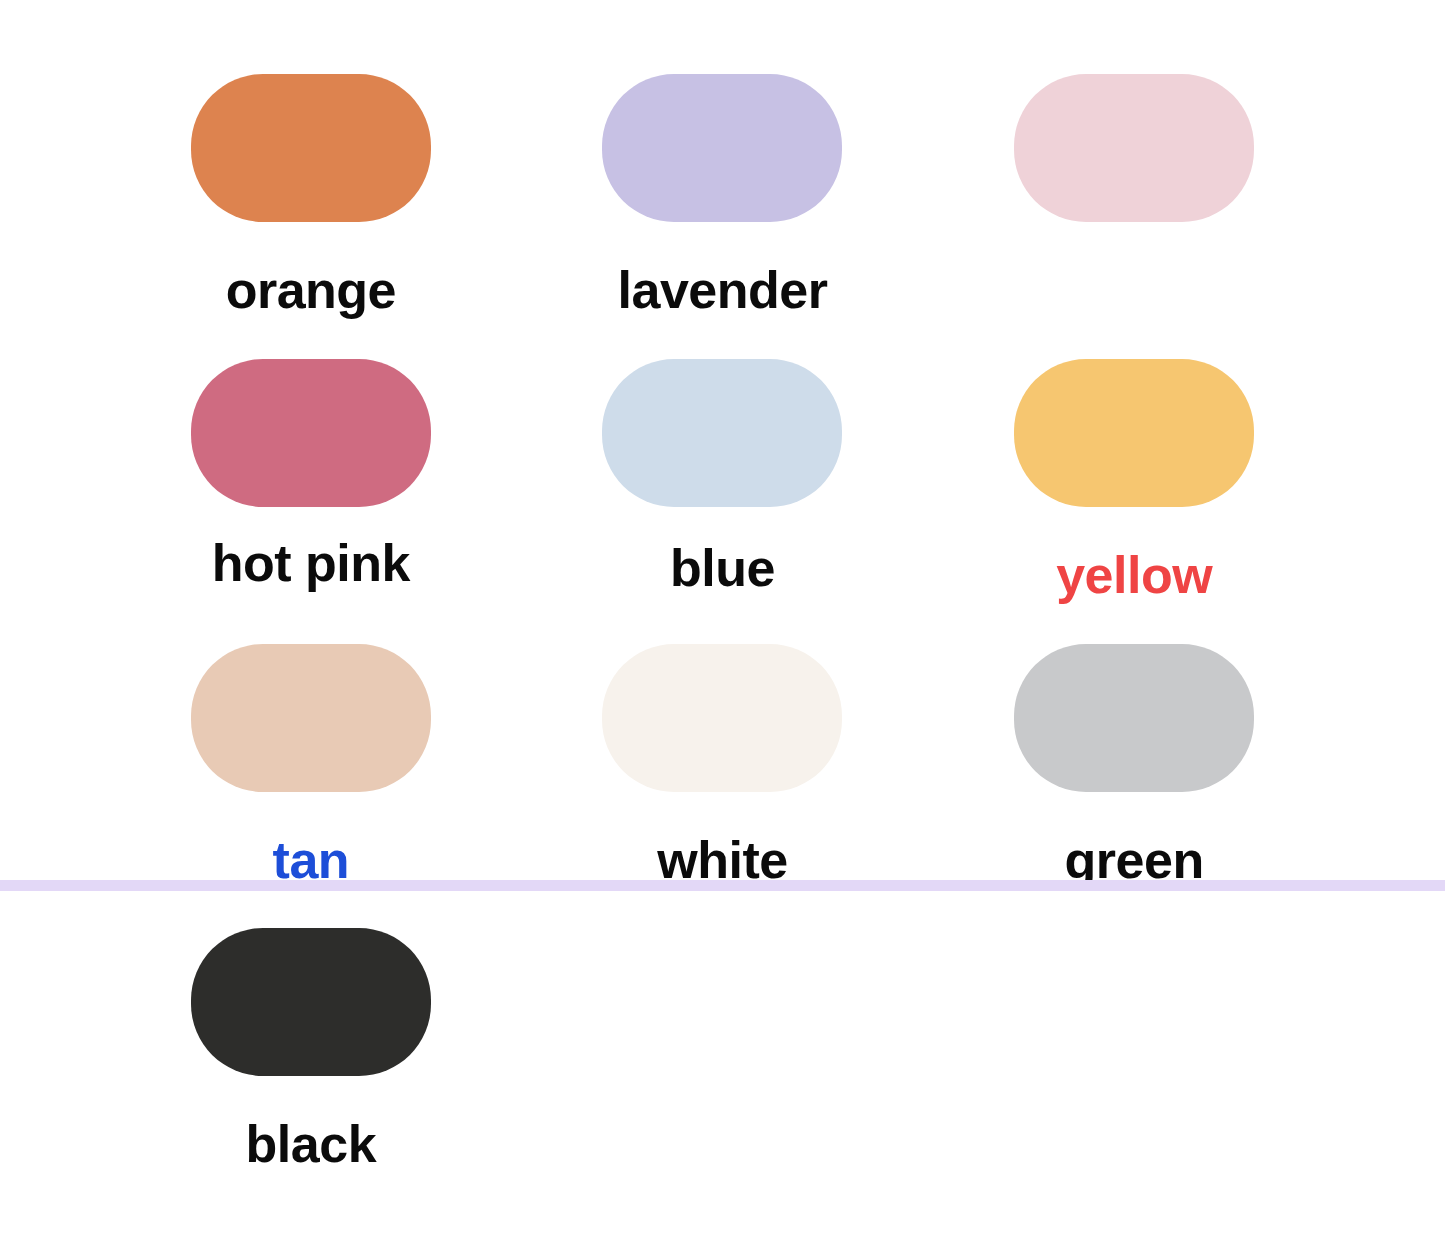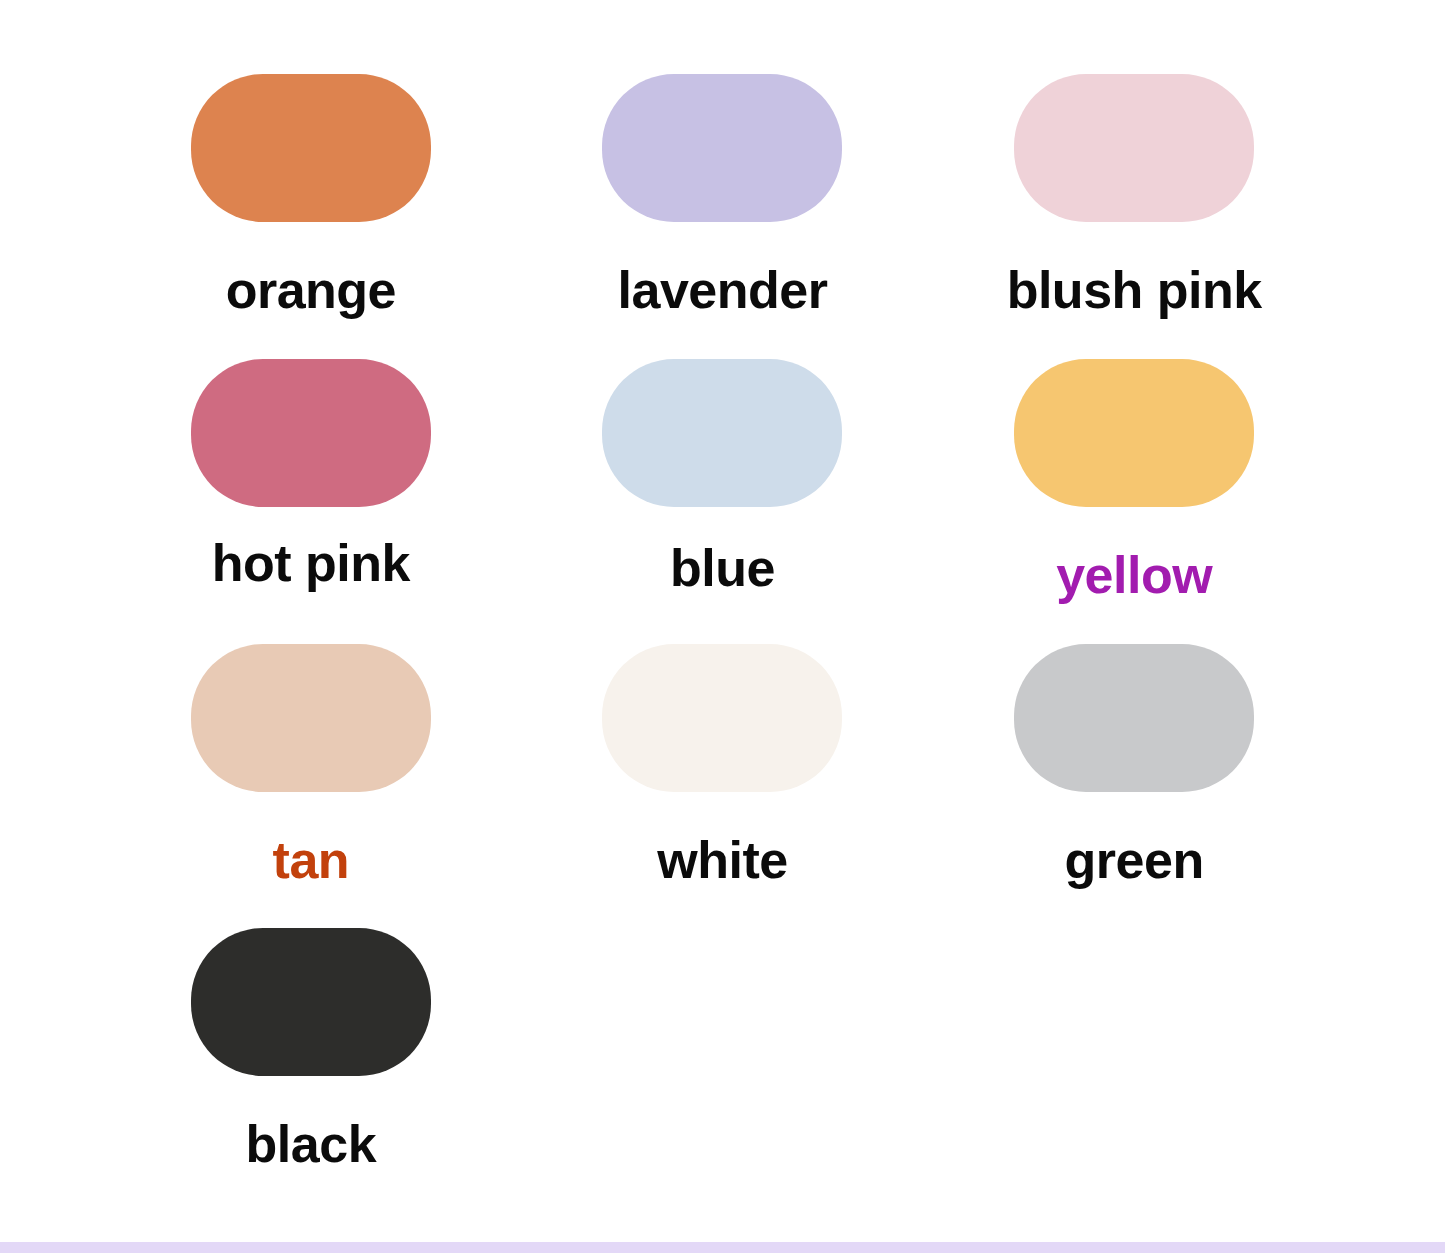--- a/index.html
+++ b/index.html
@@ -10,21 +10,21 @@
     width: 1445px;
     height: 1253px;
     background: #FFFFFF;
     font-family: "Liberation Sans", sans-serif;
     overflow: hidden;
     position: relative;
   }
 
   #palette-page {
     width: 1445px;
-    height: 1253px;
+    height: 891px;
     position: relative;
     background: #FFFFFF;
     box-sizing: border-box;
   }
 
   #swatch-grid {
     position: absolute;
     left: 0;
     top: 0;
     width: 1445px;
@@ -87,43 +87,42 @@
       <div class="swatch-label" style="color: rgb(11, 11, 11);">orange</div>
     </div>
 
     <div class="swatch-cell">
       <div class="swatch-chip" style="background-color: rgb(199, 193, 228);"></div>
       <div class="swatch-label" style="color: rgb(11, 11, 11);">lavender</div>
     </div>
 
     <div class="swatch-cell">
       <div class="swatch-chip" style="background-color: rgb(239, 210, 216);"></div>
-      <div class="swatch-label" style="color: rgb(11, 11, 11);">blush pink</div>
     </div>
 
     <div class="swatch-cell">
       <div class="swatch-chip" style="background-color: rgb(207, 107, 129);"></div>
       <div class="swatch-label" style="color: rgb(11, 11, 11); margin-top: 30px;">hot pink</div>
     </div>
 
     <div class="swatch-cell">
       <div class="swatch-chip" style="background-color: rgb(206, 220, 234);"></div>
       <div class="swatch-label" style="color: rgb(11, 11, 11); margin-top: 35px;">blue</div>
     </div>
 
     <div class="swatch-cell">
       <div class="swatch-chip" style="background-color: rgb(246, 198, 112);"></div>
-      <div class="swatch-label" style="color: #a21caf;">yellow</div>
+      <div class="swatch-label" style="color: #ef4444;">yellow</div>
     </div>
 
 
 
     <div class="swatch-cell">
       <div class="swatch-chip" style="background-color: rgb(232, 202, 181);"></div>
-      <div class="swatch-label" style="color: #c2410c;">tan</div>
+      <div class="swatch-label" style="color: #1d4ed8;">tan</div>
     </div>
 
     <div class="swatch-cell">
       <div class="swatch-chip" style="background-color: rgb(247, 242, 236);"></div>
       <div class="swatch-label" style="color: rgb(11, 11, 11);">white</div>
     </div>
 
     <div class="swatch-cell">
       <div class="swatch-chip" style="background-color: rgb(200, 201, 203);"></div>
       <div class="swatch-label" style="color: rgb(11, 11, 11);">green</div>

